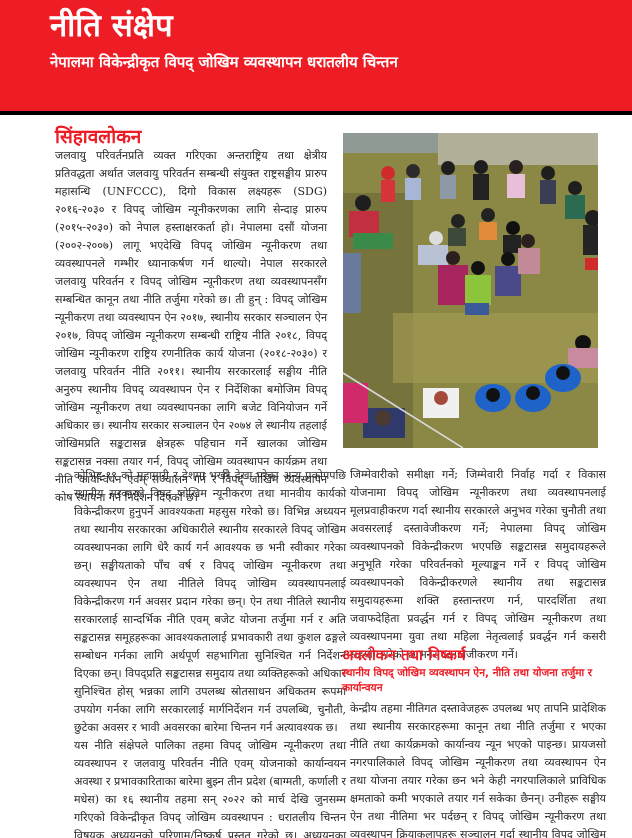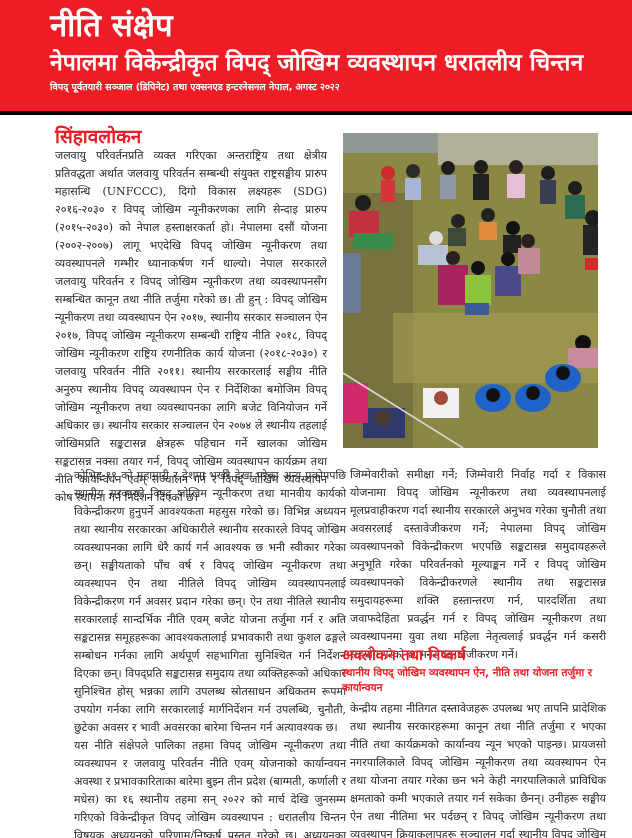--- a/index.html
+++ b/index.html
@@ -20,21 +20,21 @@
   }
   .brief-label {
     position: absolute; left: 50px; top: 6px;
     font-family: "DejaVu Sans", sans-serif;
     font-size: 31px; font-weight: bold; color: #ffffff; line-height: 38px;
     white-space: nowrap;
   }
   .brief-title {
     position: absolute; left: 50px; top: 50px;
     font-family: "DejaVu Sans", sans-serif;
-    font-size: 23px; font-weight: bold; color: #ffffff; line-height: 24px;
+    font-size: 15px; font-weight: bold; color: #ffffff; line-height: 24px;
     white-space: nowrap;
   }
   .brief-byline {
     position: absolute; left: 50px; top: 80px;
     font-family: "DejaVu Sans", sans-serif;
     font-size: 9.5px; font-weight: bold; color: #ffffff; line-height: 14px;
     white-space: nowrap;
   }
   .col {
     position: absolute;
@@ -63,21 +63,20 @@
     background: #8c8a45;
   }
   .photo svg { display: block; }
 </style>
 </head>
 <body>
 
 <div class="header">
   <div class="brief-label">नीति संक्षेप</div>
   <div class="brief-title">नेपालमा विकेन्द्रीकृत विपद् जोखिम व्यवस्थापन धरातलीय चिन्तन</div>
-  <div class="brief-byline">विपद् पूर्वतयारी सञ्जाल (डिपिनेट) तथा एक्सनएड इन्टरनेसनल नेपाल, अगस्ट २०२२</div>
 </div>
 <div class="header-rule"></div>
 
 <div class="section-h h-overview">सिंहावलोकन</div>
 
 <div class="col col-left-a">
   <p>जलवायु परिवर्तनप्रति व्यक्त गरिएका अन्तराष्ट्रिय तथा क्षेत्रीय प्रतिवद्धता अर्थात जलवायु परिवर्तन सम्बन्धी संयुक्त राष्ट्रसङ्घीय प्रारुप महासन्धि (UNFCCC), दिगो विकास लक्ष्यहरू (SDG) २०१६-२०३० र विपद् जोखिम न्यूनीकरणका लागि सेन्दाइ प्रारुप (२०१५-२०३०) को नेपाल हस्ताक्षरकर्ता हो। नेपालमा दसौं योजना (२००२-२००७) लागू भएदेखि विपद् जोखिम न्यूनीकरण तथा व्यवस्थापनले गम्भीर ध्यानाकर्षण गर्न थाल्यो। नेपाल सरकारले जलवायु परिवर्तन र विपद् जोखिम न्यूनीकरण तथा व्यवस्थापनसँग सम्बन्धित कानून तथा नीति तर्जुमा गरेको छ। ती हुन् : विपद् जोखिम न्यूनीकरण तथा व्यवस्थापन ऐन २०१७, स्थानीय सरकार सञ्चालन ऐन २०१७, विपद् जोखिम न्यूनीकरण सम्बन्धी राष्ट्रिय नीति २०१८, विपद् जोखिम न्यूनीकरण राष्ट्रिय रणनीतिक कार्य योजना (२०१८-२०३०) र जलवायु परिवर्तन नीति २०११। स्थानीय सरकारलाई सङ्घीय नीति अनुरुप स्थानीय विपद् व्यवस्थापन ऐन र निर्देशिका बमोजिम विपद् जोखिम न्यूनीकरण तथा व्यवस्थापनका लागि बजेट विनियोजन गर्ने अधिकार छ। स्थानीय सरकार सञ्चालन ऐन २०७४ ले स्थानीय तहलाई जोखिमप्रति सङ्कटासन्न क्षेत्रहरू पहिचान गर्ने खालका जोखिम सङ्कटासन्न नक्सा तयार गर्न, विपद् जोखिम व्यवस्थापन कार्यक्रम तथा नीति कार्यान्वयन एवम् सञ्चालन गर्न र विपद् जोखिम व्यवस्थापन कोष स्थापना गर्न निर्देशन दिएको छ।</p>
 </div>
 
 <div class="col col-left-b">

